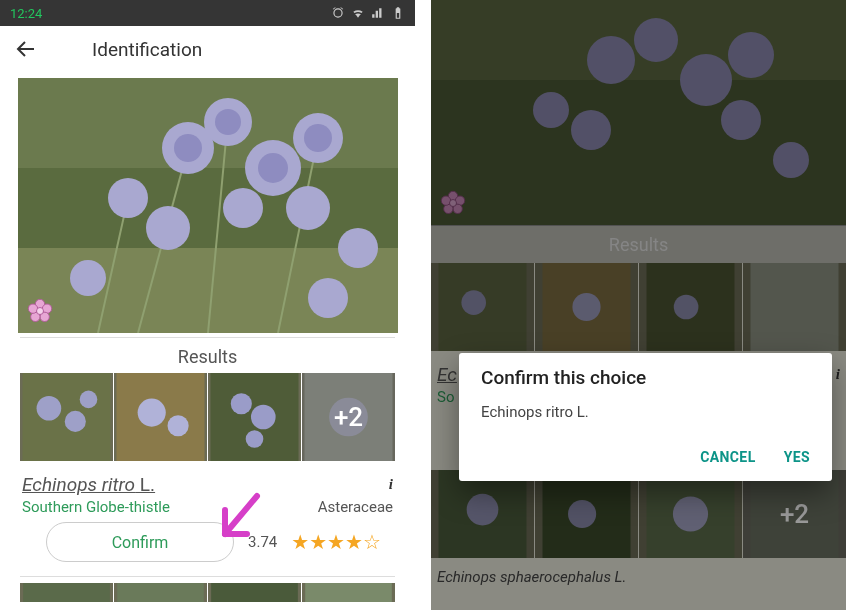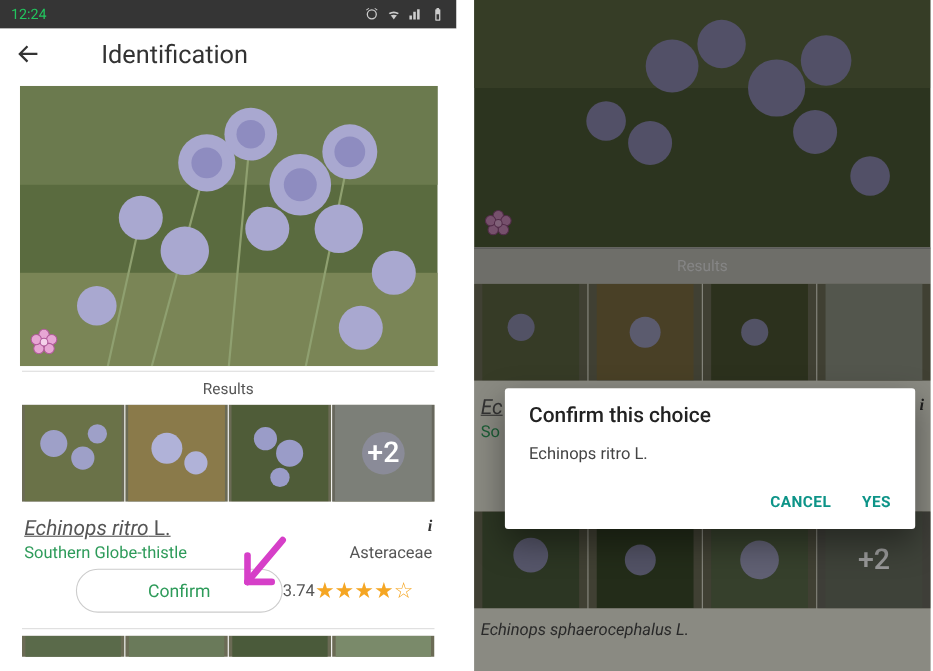--- a/index.html
+++ b/index.html
@@ -34,39 +34,39 @@
   .statusbar .sb-right { display: flex; gap: 6px; align-items: center; }
   .statusbar svg { width: 14px; height: 14px; fill: #ccc; }
   .appbar {
     height: 46px;
     display: flex;
     align-items: center;
     padding: 0 14px;
     gap: 24px;
     background: #fff;
   }
-  .appbar .title { font-size: 23px; color: #333; margin-left: 30px; }
+  .appbar .title { font-size: 19px; color: #333; margin-left: 30px; }
   .back-icon { width: 24px; height: 24px; stroke: #333; stroke-width: 2; fill: none; }
   .hero {
     width: 380px;
     height: 255px;
     margin: 6px auto 4px auto;
     position: relative;
     overflow: hidden;
   }
   .plant-svg { width: 100%; height: 100%; display: block; }
   .flower-badge {
     position: absolute;
     left: 8px;
     bottom: 8px;
     width: 28px;
     height: 28px;
   }
   .section-head {
-    font-size: 14px;
+    font-size: 18px;
     color: #555;
     text-align: center;
     border-top: 1px solid #ddd;
     padding: 8px 0 6px 0;
     margin: 0 20px;
   }
   .thumbs {
     display: flex;
     margin: 0 20px;
     gap: 1px;
@@ -102,22 +102,22 @@
     display: flex;
     justify-content: space-between;
     padding: 0 22px 6px 22px;
     font-size: 15px;
   }
   .common { color: #2e9b5a; }
   .family { color: #555; }
   .confirm-row {
     display: flex;
     align-items: center;
-    padding: 0 37px;
-    gap: 0;
+    padding: 0 14px;
+    gap: 14px;
     position: relative;
   }
   .confirm-btn {
     flex: 0 0 188px;
     height: 40px;
     border: 1px solid #ccc;
     border-radius: 20px;
     display: flex;
     align-items: center;
     justify-content: center;

